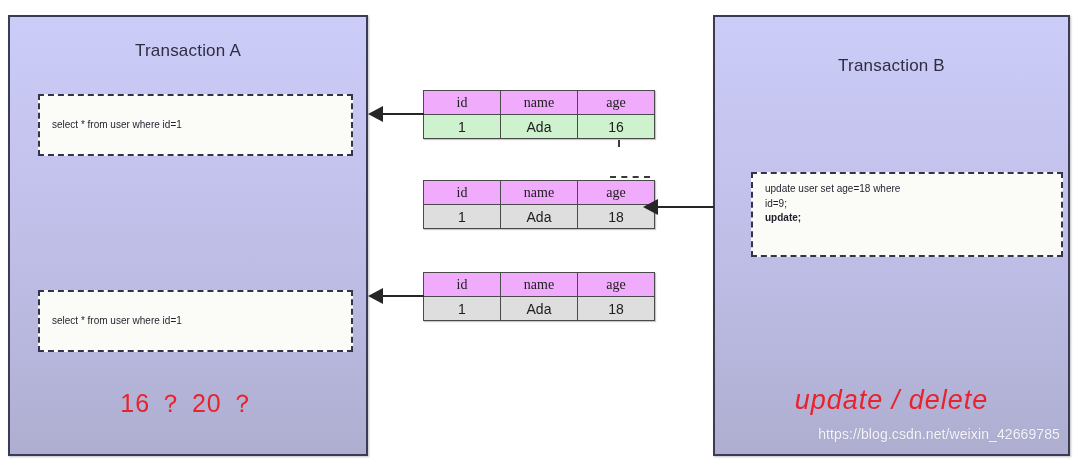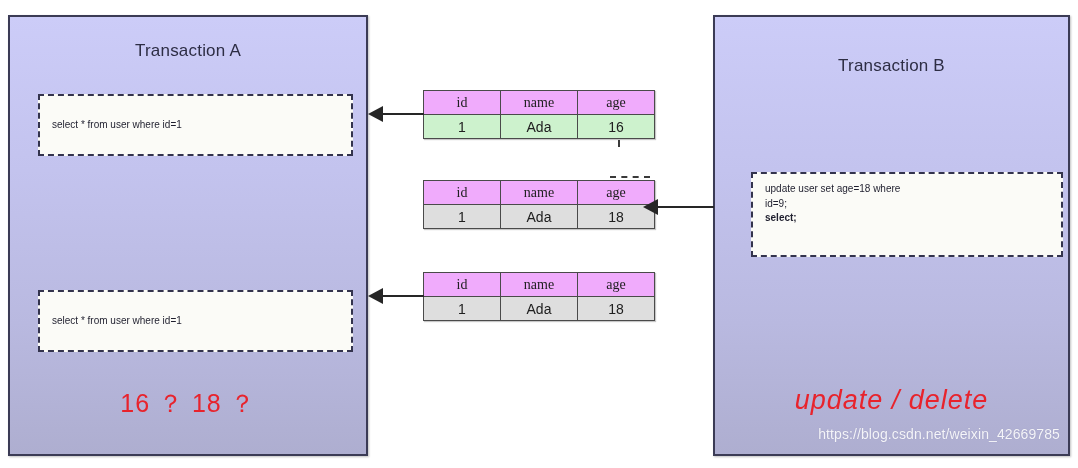--- a/index.html
+++ b/index.html
@@ -158,30 +158,30 @@
     <div class="txn-title">Transaction A</div>
 
     <div class="sql-box" id="sql-a1">
       <span class="sql-line">select * from user where id=1</span>
     </div>
 
     <div class="sql-box" id="sql-a2">
       <span class="sql-line">select * from user where id=1</span>
     </div>
 
-    <div class="red-text" id="red-a">16 ？ 18 ？</div>
+    <div class="red-text" id="red-a">16 ？ 20 ？</div>
   </div>
 
   <div class="txn-panel" id="txn-b">
     <div class="txn-title">Transaction B</div>
 
     <div class="sql-box" id="sql-b1">
       <span class="sql-line">update user set age=18 where</span>
       <span class="sql-line">id=9;</span>
-      <span class="sql-line sql-bold">select;</span>
+      <span class="sql-line sql-bold">update;</span>
     </div>
 
     <div class="red-text" id="red-b">update / delete</div>
 
     <div id="watermark">https://blog.csdn.net/weixin_42669785</div>
   </div>
 
   <table class="rec-table" id="table-1">
     <tbody>
       <tr class="hdr">

